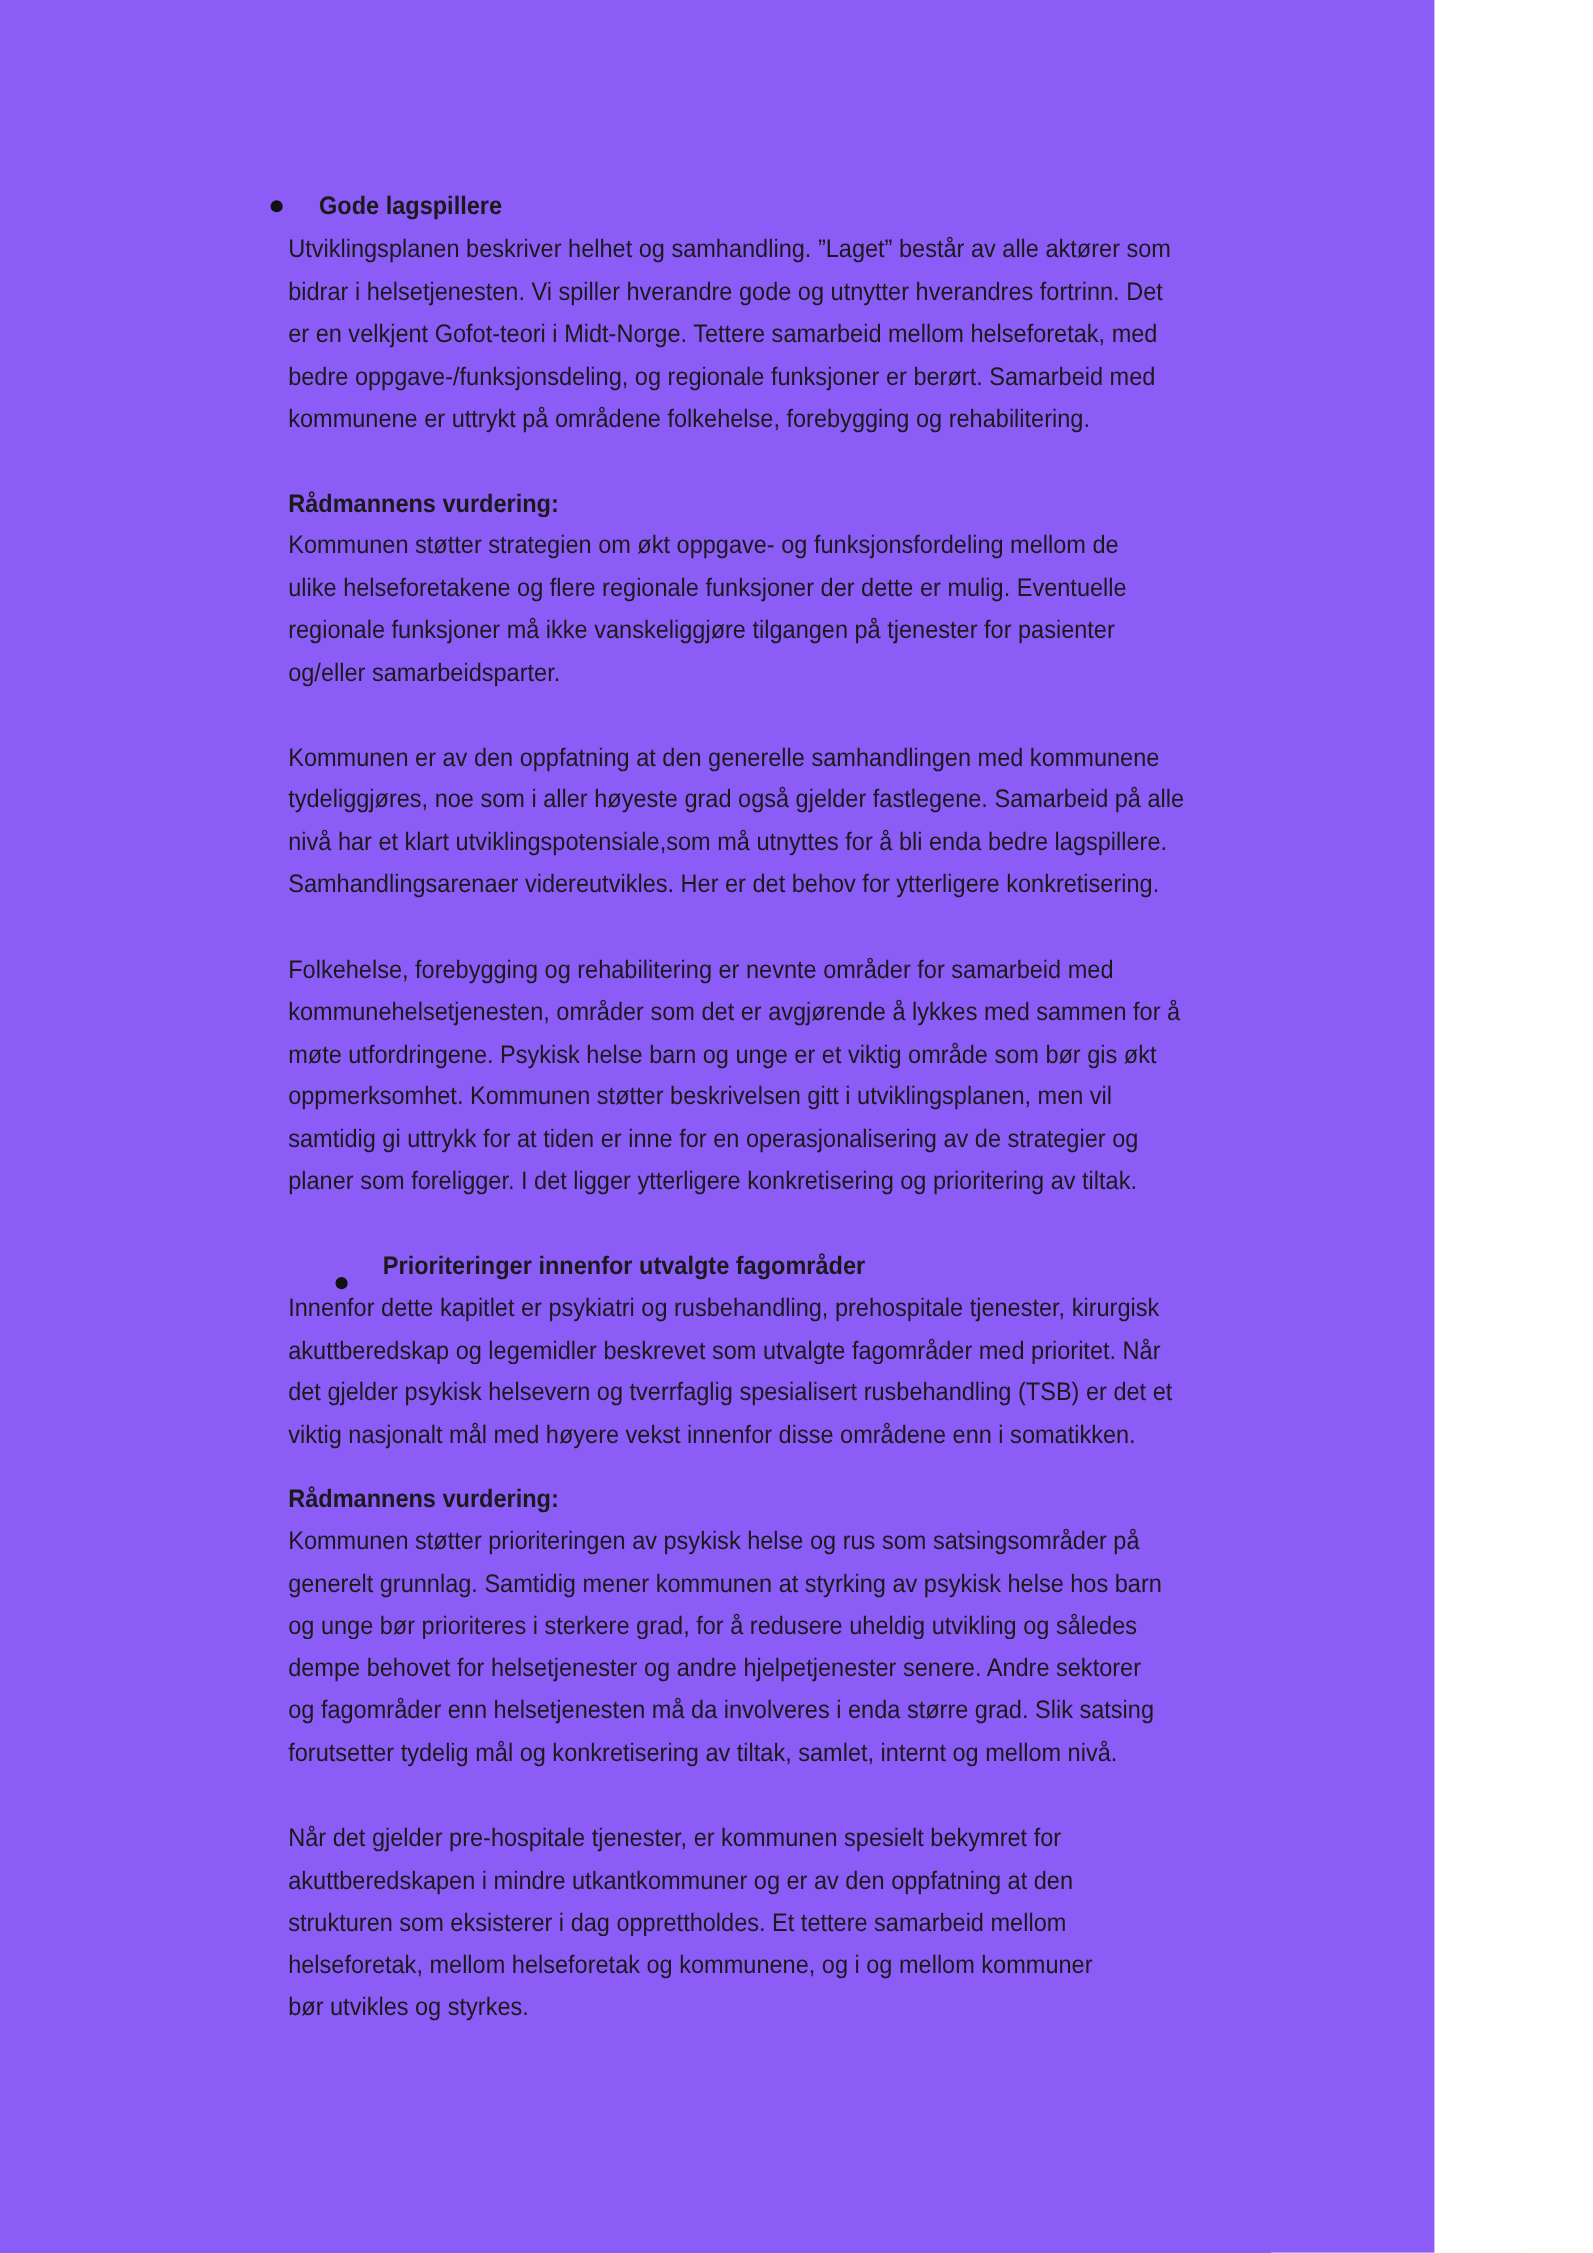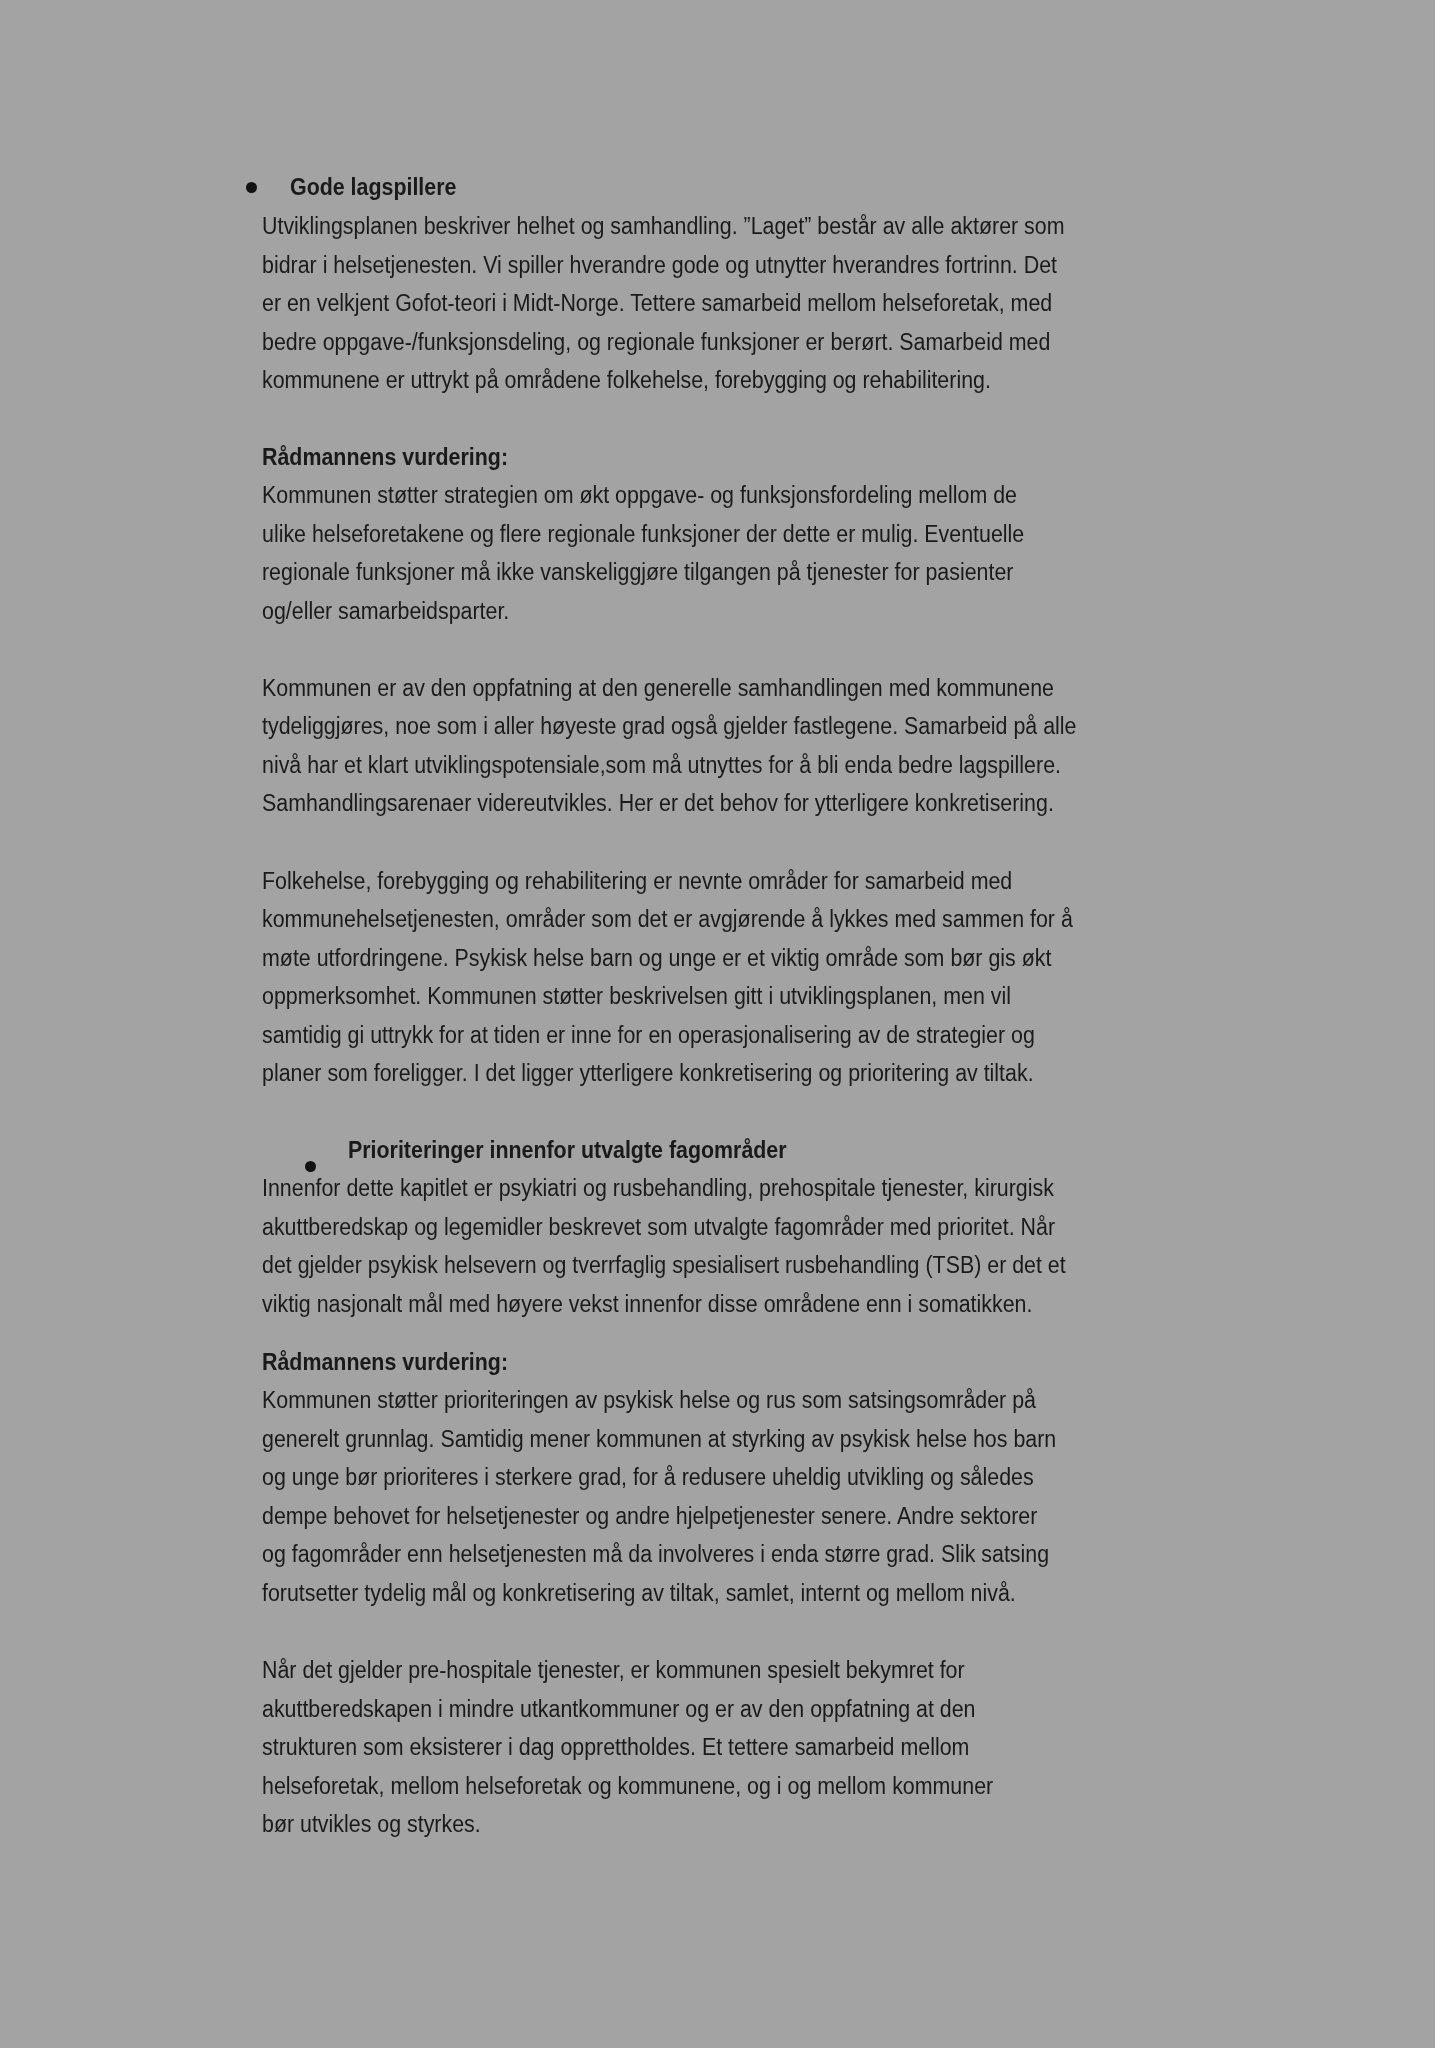--- a/index.html
+++ b/index.html
@@ -1,17 +1,17 @@
 <!DOCTYPE html>
 <html><head>
 <meta charset="utf-8">
 <style>
   html, body { margin: 0; padding: 0; background: #ffffff; }
   body { width: 1448px; height: 2048px; position: relative; overflow: hidden; }
-  .page { position: absolute; left: 0; top: 0; width: 1435px; height: 2048px; background: #a3a3a3; }
+  .page { position: absolute; left: 0; top: 0; width: 1304px; height: 2048px; background: #8b5cf6; }
   .line {
     position: absolute; left: 262px;
     font-family: "Liberation Sans", sans-serif;
     font-size: 23px; line-height: 30px; color: #1a1a1a;
     white-space: nowrap;
     transform-origin: left top;
     transform: scaleX(0.93);
   }
   .bold { font-weight: bold; }
   .bullet {

